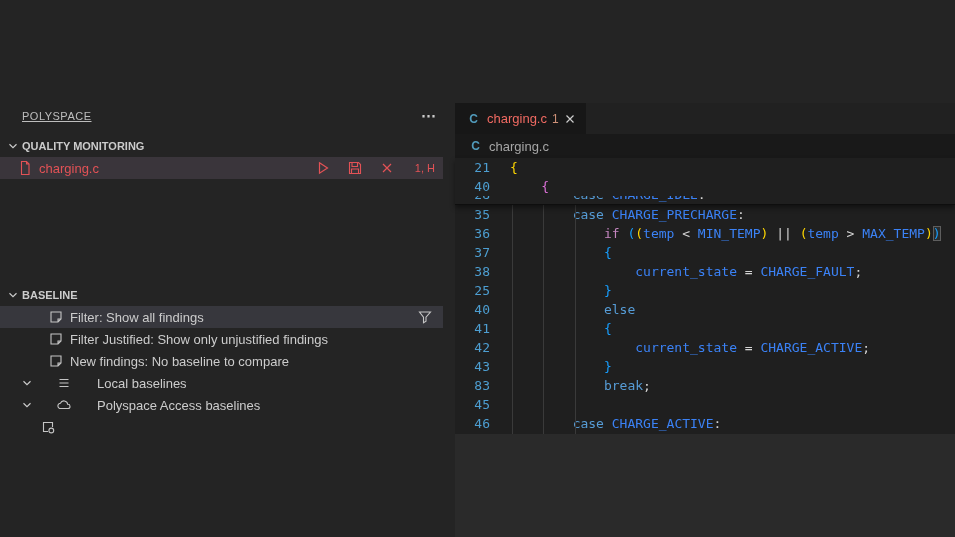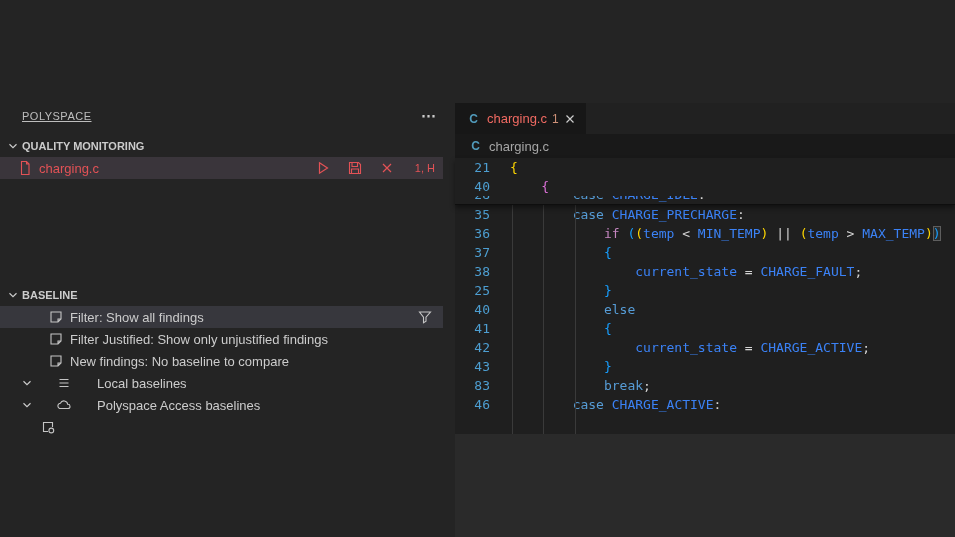--- a/index.html
+++ b/index.html
@@ -202,19 +202,20 @@
         <div class="code-row"><div class="row-inner"><span class="ln">35</span><span class="txt"><span>        </span><span class="c-kw">case</span><span> </span><span class="c-id">CHARGE_PRECHARGE</span><span>:</span></span></div></div>
         <div class="code-row"><div class="row-inner"><span class="ln">36</span><span class="txt"><span>            </span><span class="c-ctrl">if</span><span> </span><span class="c-b3">(</span><span class="c-b1">(</span><span class="c-id">temp</span><span> &lt; </span><span class="c-id">MIN_TEMP</span><span class="c-b1">)</span><span> || </span><span class="c-b1">(</span><span class="c-id">temp</span><span> &gt; </span><span class="c-id">MAX_TEMP</span><span class="c-b1">)</span><span class="c-b3m">)</span></span></div></div>
         <div class="code-row"><div class="row-inner"><span class="ln">37</span><span class="txt"><span>            </span><span class="c-b3">{</span></span></div></div>
         <div class="code-row"><div class="row-inner"><span class="ln">38</span><span class="txt"><span>                </span><span class="c-id">current_state</span><span> = </span><span class="c-id">CHARGE_FAULT</span><span>;</span></span></div></div>
         <div class="code-row"><div class="row-inner"><span class="ln">25</span><span class="txt"><span>            </span><span class="c-b3">}</span></span></div></div>
         <div class="code-row"><div class="row-inner"><span class="ln">40</span><span class="txt"><span>            </span><span class="c-kw">else</span></span></div></div>
         <div class="code-row"><div class="row-inner"><span class="ln">41</span><span class="txt"><span>            </span><span class="c-b3">{</span></span></div></div>
         <div class="code-row"><div class="row-inner"><span class="ln">42</span><span class="txt"><span>                </span><span class="c-id">current_state</span><span> = </span><span class="c-id">CHARGE_ACTIVE</span><span>;</span></span></div></div>
         <div class="code-row"><div class="row-inner"><span class="ln">43</span><span class="txt"><span>            </span><span class="c-b3">}</span></span></div></div>
         <div class="code-row"><div class="row-inner"><span class="ln">83</span><span class="txt"><span>            </span><span class="c-kw">break</span><span>;</span></span></div></div>
+        <div class="code-row"><div class="row-inner"><span class="ln">45</span><span class="txt"></span></div></div>
         <div class="code-row"><div class="row-inner"><span class="ln">46</span><span class="txt"><span>        </span><span class="c-kw">case</span><span> </span><span class="c-id">CHARGE_ACTIVE</span><span>:</span></span></div></div>
       </div>
   </div>
 
   <div class="bottom-filler"></div>
 
 </main>
 
 </body></html>

